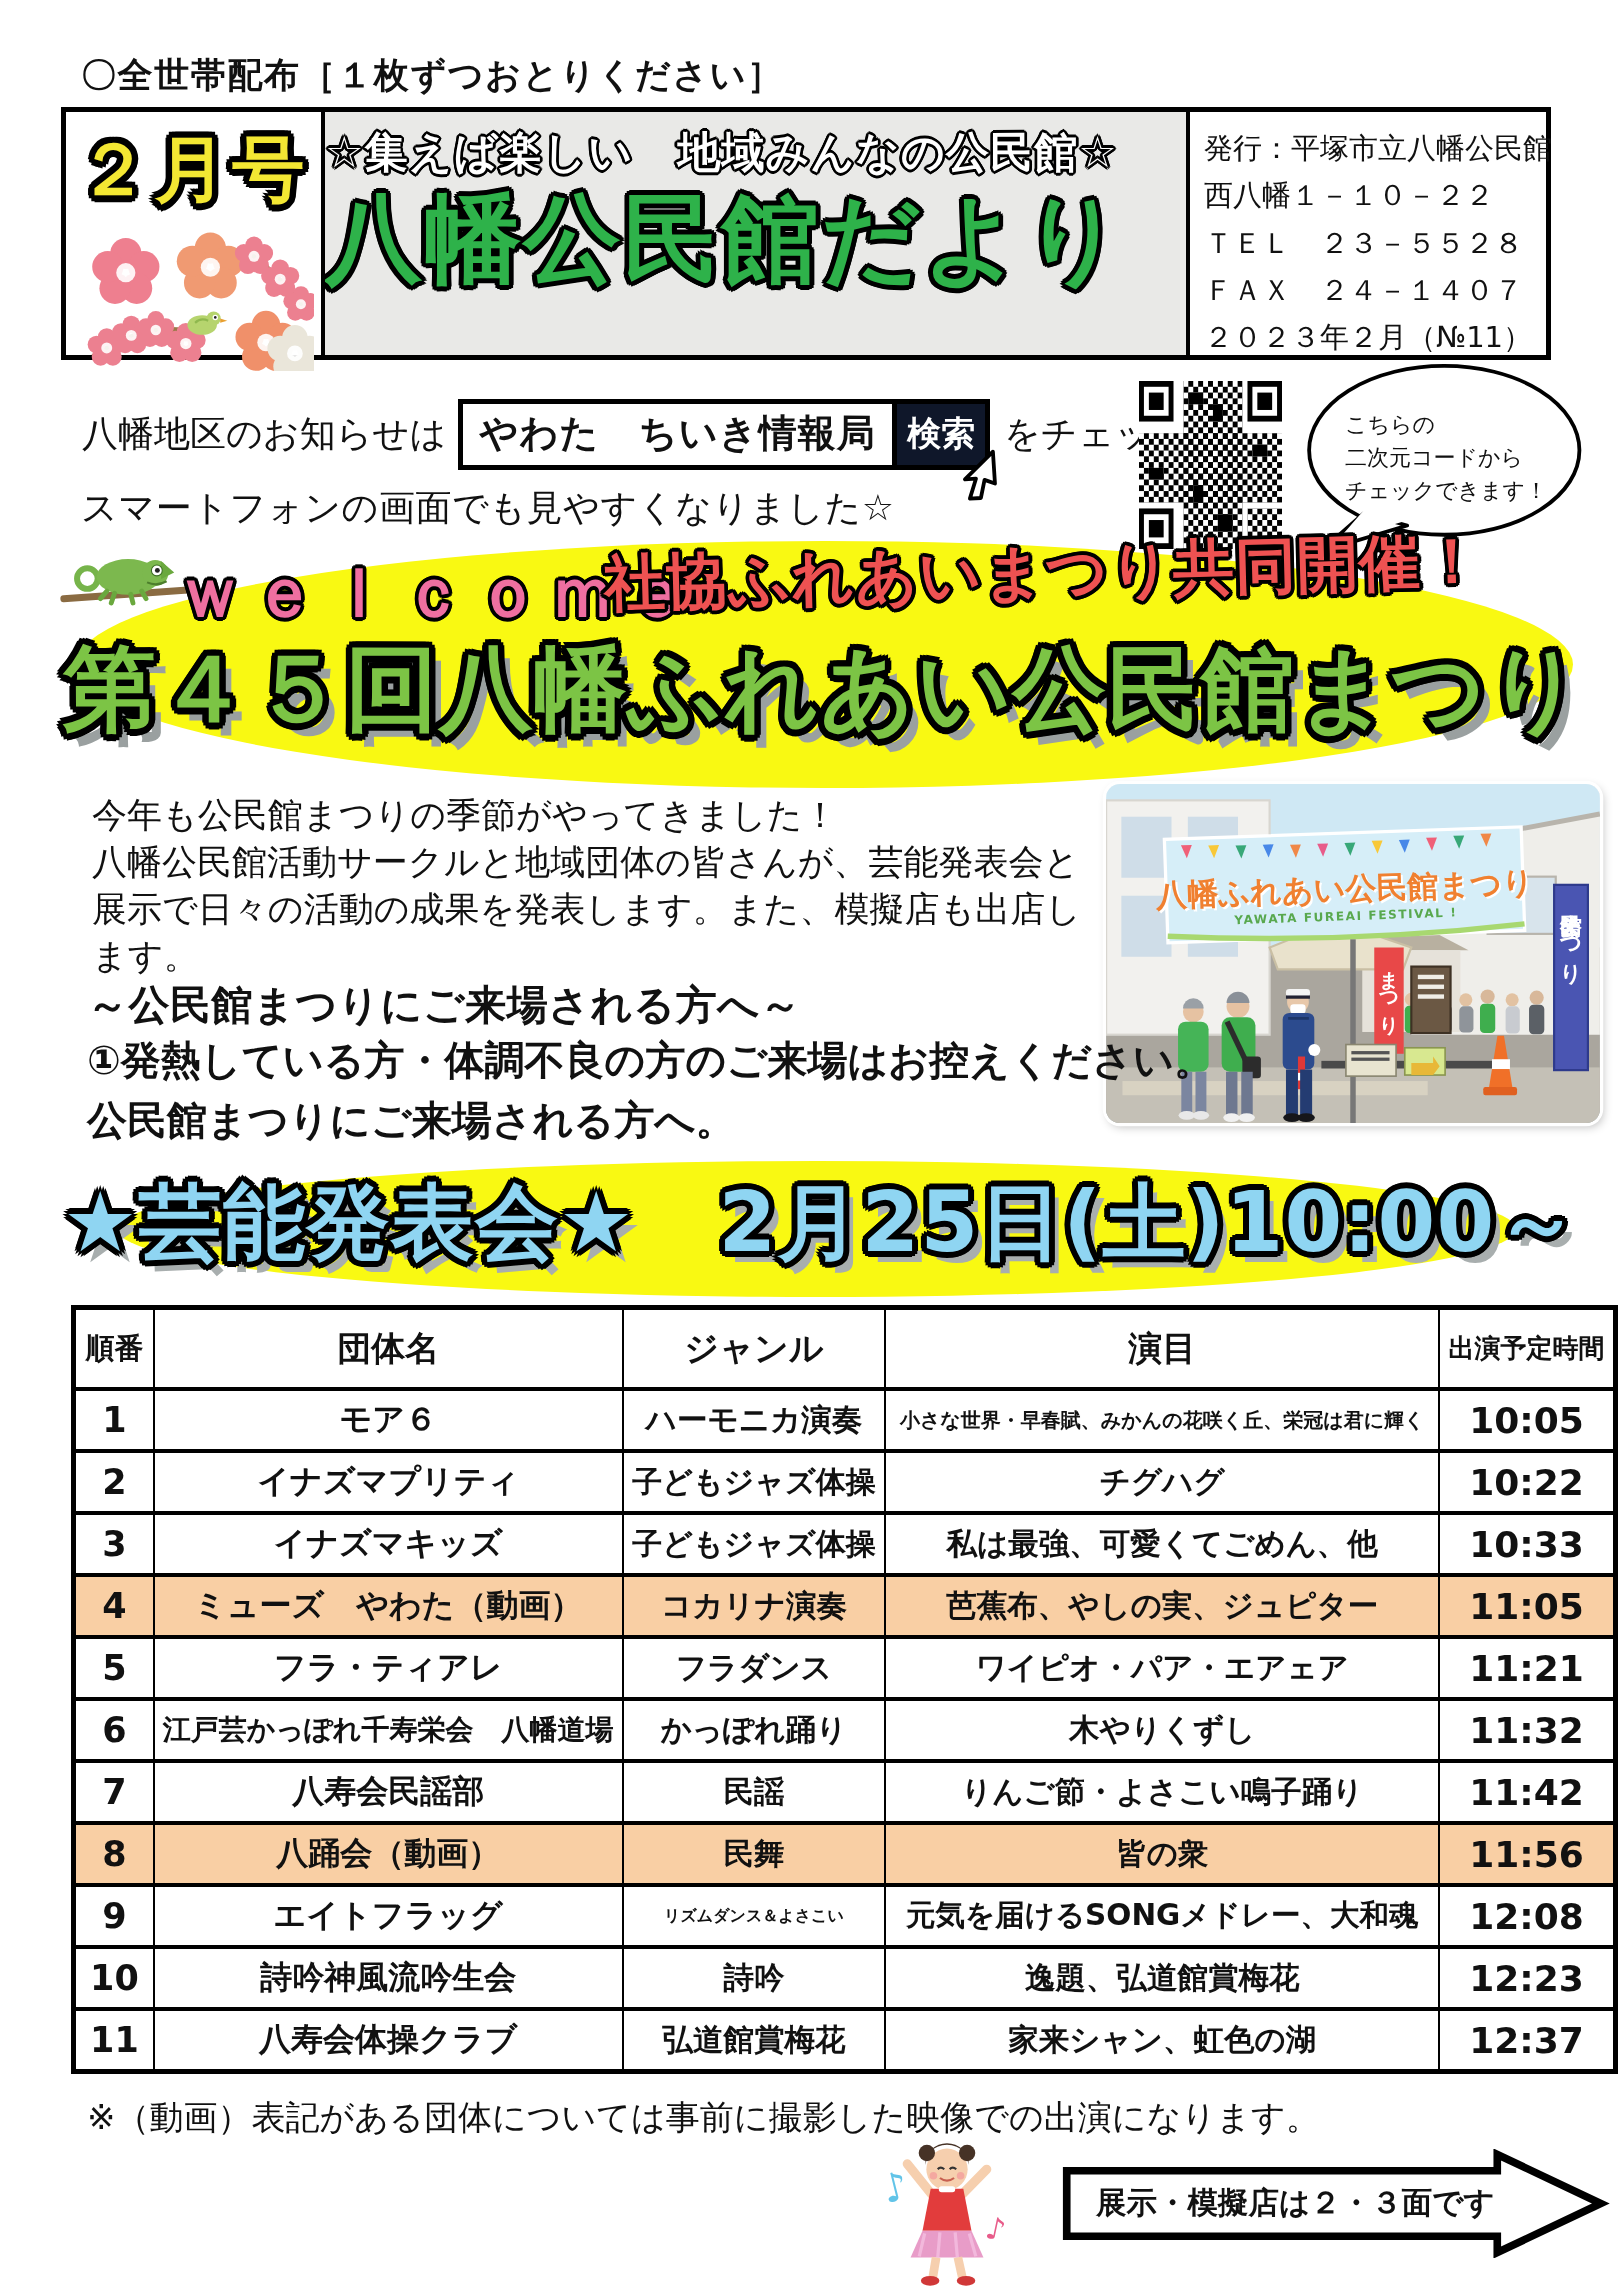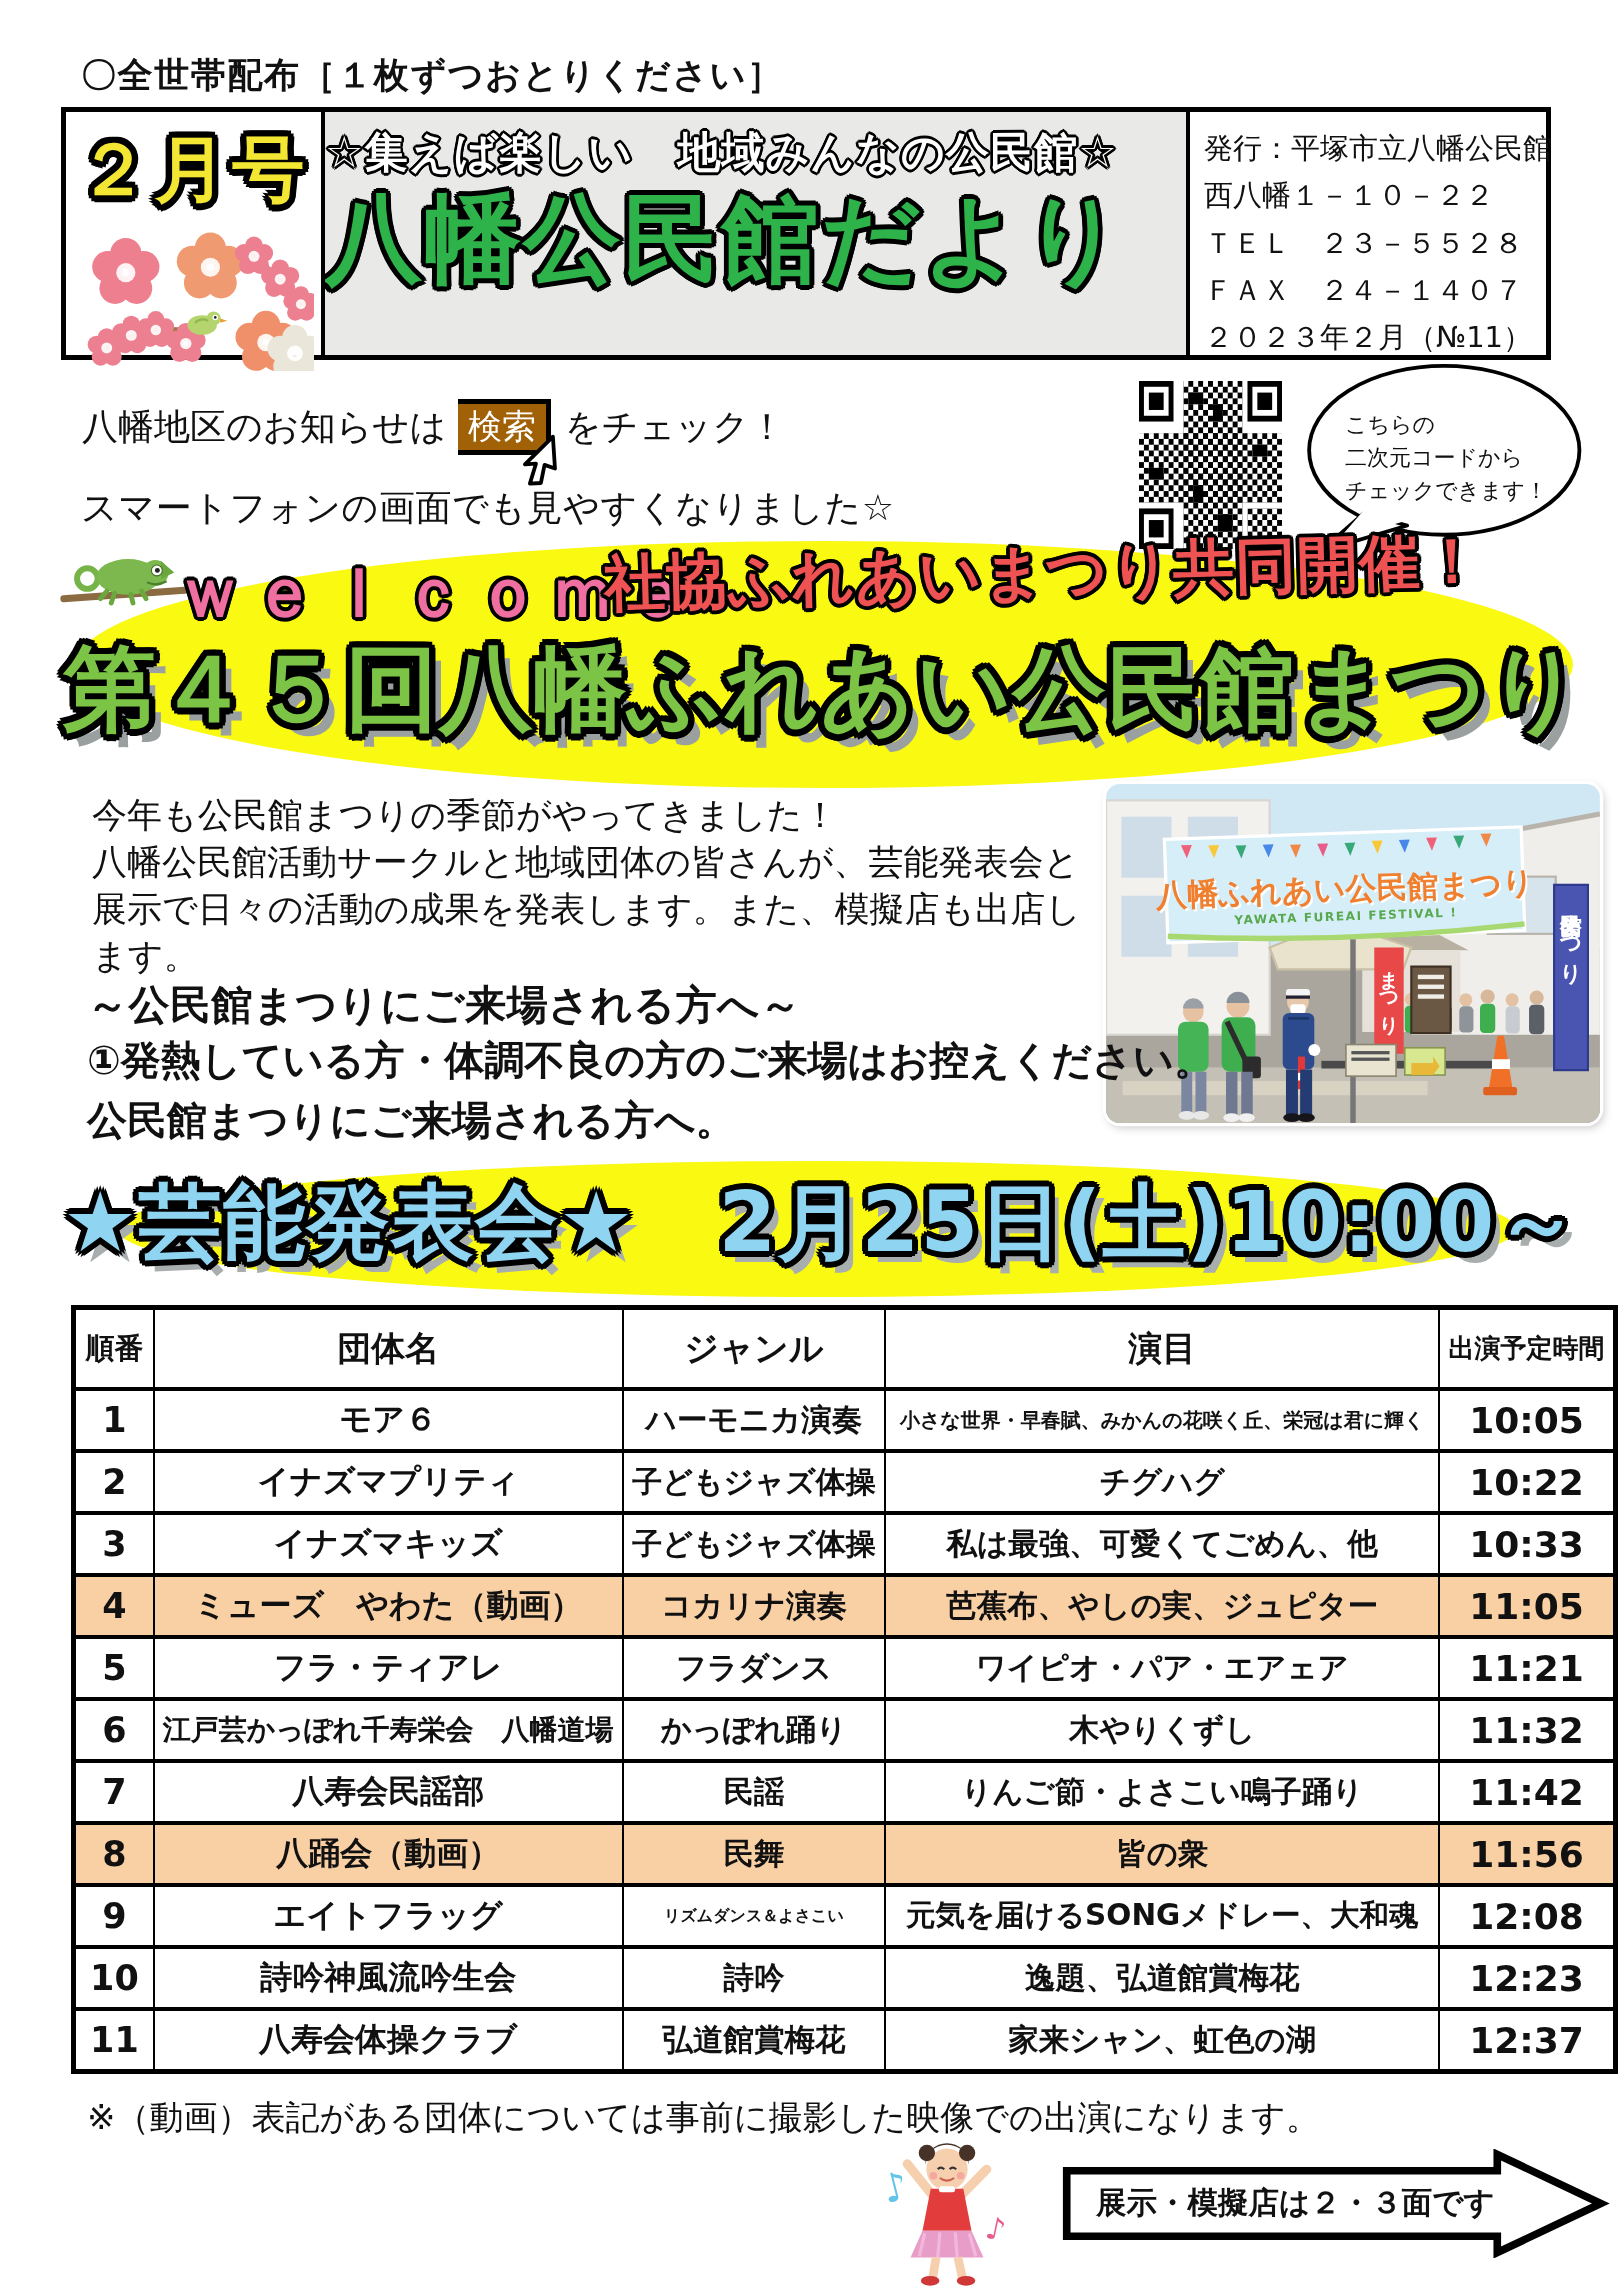--- a/index.html
+++ b/index.html
@@ -24,21 +24,21 @@
   .slogan{margin-top:12px;font-size:43px;font-weight:900;color:#fff;letter-spacing:1.1px;}
   .paper-title{margin-top:5.5px;font-size:97px;font-weight:900;color:#2eb24a;letter-spacing:2.2px;line-height:1.05;}
   .hd-right{width:356px;background:#fff;padding:13px 4.4px 0 14px;box-sizing:border-box;}
   .pub-line{font-size:29px;font-weight:500;line-height:1.63;white-space:nowrap;}
 
   
   .search-row{left:82px;top:399px;display:flex;align-items:center;}
   .search-prefix,.search-suffix{font-size:36px;font-weight:500;}
   .search-box{display:flex;align-items:stretch;margin:0 14px 0 12px;position:relative;}
   .search-query{border:5.5px solid #000;background:#fff;font-size:38px;font-weight:900;padding:4.4px 16.4px 5.5px 16.4px;letter-spacing:1.1px;white-space:nowrap;}
-  .search-btn{border:5.5px solid #000;border-left:none;background:#a16207;color:#fff;font-size:34px;font-weight:400;display:flex;align-items:center;padding:0 9.8px;}
+  .search-btn{border:5.5px solid #000;border-left:none;background:#0f172a;color:#fff;font-size:34px;font-weight:700;display:flex;align-items:center;padding:0 9.8px;}
   .cursor-svg{position:absolute;right:-19.6px;bottom:-36px;}
   .subnote{left:81px;top:484px;font-size:36px;font-weight:500;letter-spacing:0.5px;}
 
   .qr{left:1139px;top:381px;width:143px;height:168px;}
   .bubble-wrap{left:1298px;top:362px;width:286px;height:194px;}
   .bubble-text{position:absolute;left:47px;top:46px;font-size:22px;font-weight:500;line-height:1.5;}
 
   
   .banner-ellipse{left:76px;top:541px;width:1497px;height:247px;background:#f9f912;border-radius:50%;}
   .welcome{left:176px;top:548px;font-size:68px;font-weight:900;color:#ef6fa0;letter-spacing:6.5px;}
@@ -122,20 +122,21 @@
       <div class="pub-line">西八幡１－１０－２２</div>
       <div class="pub-line">ＴＥＬ　２３－５５２８</div>
       <div class="pub-line">ＦＡＸ　２４－１４０７</div>
       <div class="pub-line">２０２３年２月（№11）</div>
     </div>
   </div>
 
   <div class="abs search-row">
     <span class="search-prefix">八幡地区のお知らせは</span>
     <span class="search-box">
+      <span class="search-query">やわた　ちいき情報局</span>
       <span class="search-btn">検索</span>
       <svg class="cursor-svg" width="52" height="60" viewBox="0 0 96 110">
         <path d="M58,8 L14,66 L34,62 L28,100 L48,96 L50,62 L70,66 Z" fill="#ffffff" stroke="#000" stroke-width="7" stroke-linejoin="round" transform="rotate(8 48 55)"></path>
       </svg>
     </span>
     <span class="search-suffix">をチェック！</span>
   </div>
   <div class="abs subnote">スマートフォンの画面でも見やすくなりました☆</div>
 
   <svg class="abs qr" viewBox="0 0 29 29" preserveAspectRatio="none">

